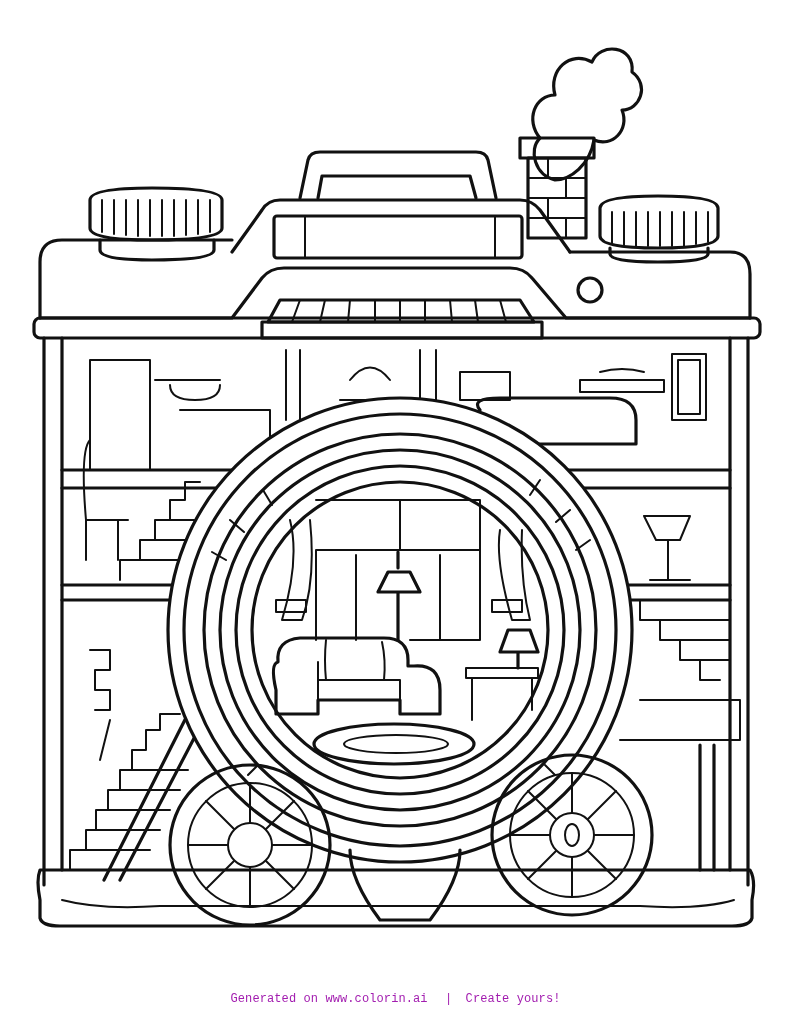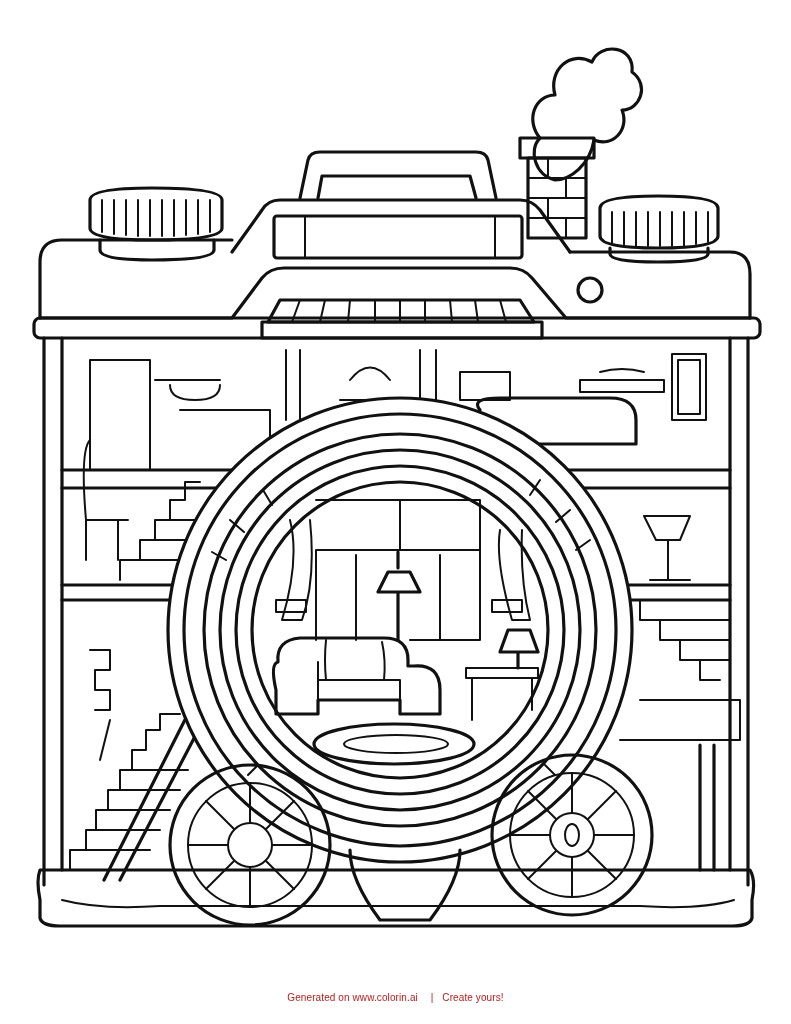--- a/index.html
+++ b/index.html
@@ -4,21 +4,21 @@
 <style>
   html, body { margin: 0; padding: 0; background: #ffffff; }
   body { width: 791px; height: 1024px; position: relative; overflow: hidden; }
   .art { position: absolute; left: 0; top: 0; width: 791px; height: 980px; }
   .art svg { width: 791px; height: 980px; display: block; }
   .art svg * { fill: none; stroke: #111; stroke-width: 3.2; stroke-linejoin: round; stroke-linecap: round; }
   .art svg .thin { stroke-width: 2; }
   .art svg .fillw { fill: #fff; }
   .footer {
     position: absolute; left: 0; right: 0; top: 992px; height: 28px;
-    text-align: center; font-family: Liberation Sans, sans-serif; font-size: 10px; color: #b91c1c;
+    text-align: center; font-family: Liberation Mono, monospace; font-size: 12px; color: #a21caf;
     letter-spacing: 0.1px;
   }
   .footer .sep { margin: 0 6px 0 10px; }
 </style>
 </head>
 <body>
 
 <div class="art">
   <svg viewBox="0 0 791 980" xmlns="http://www.w3.org/2000/svg">
 

